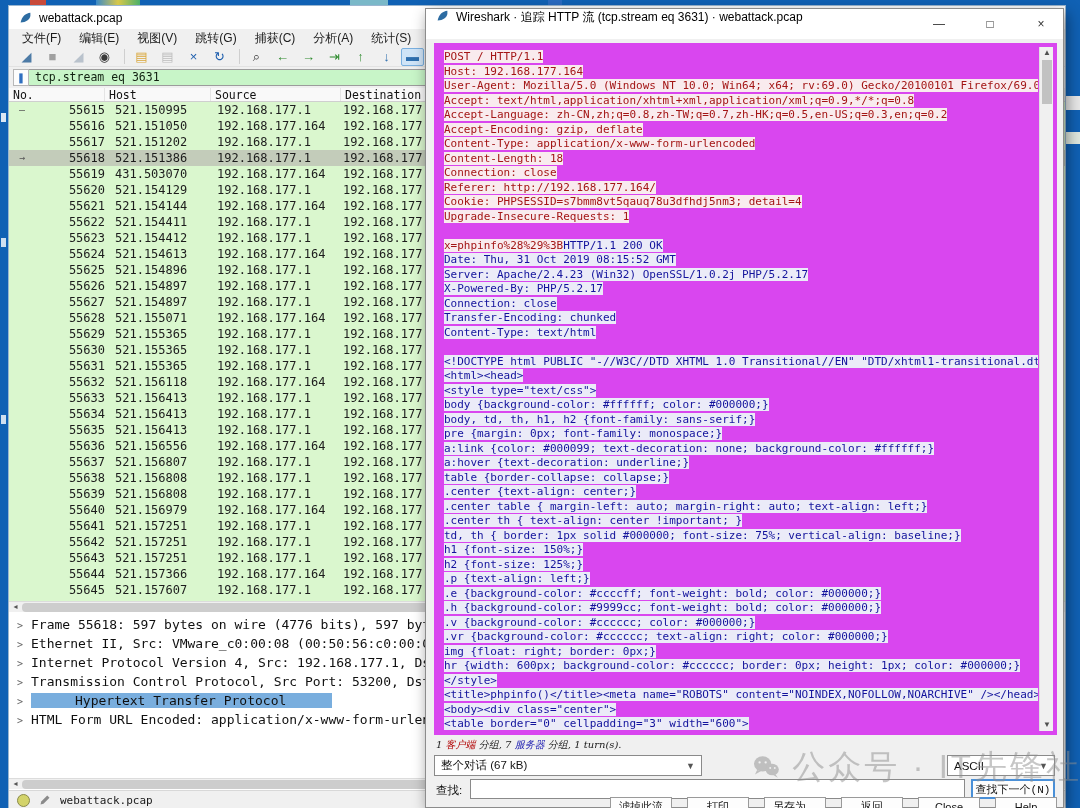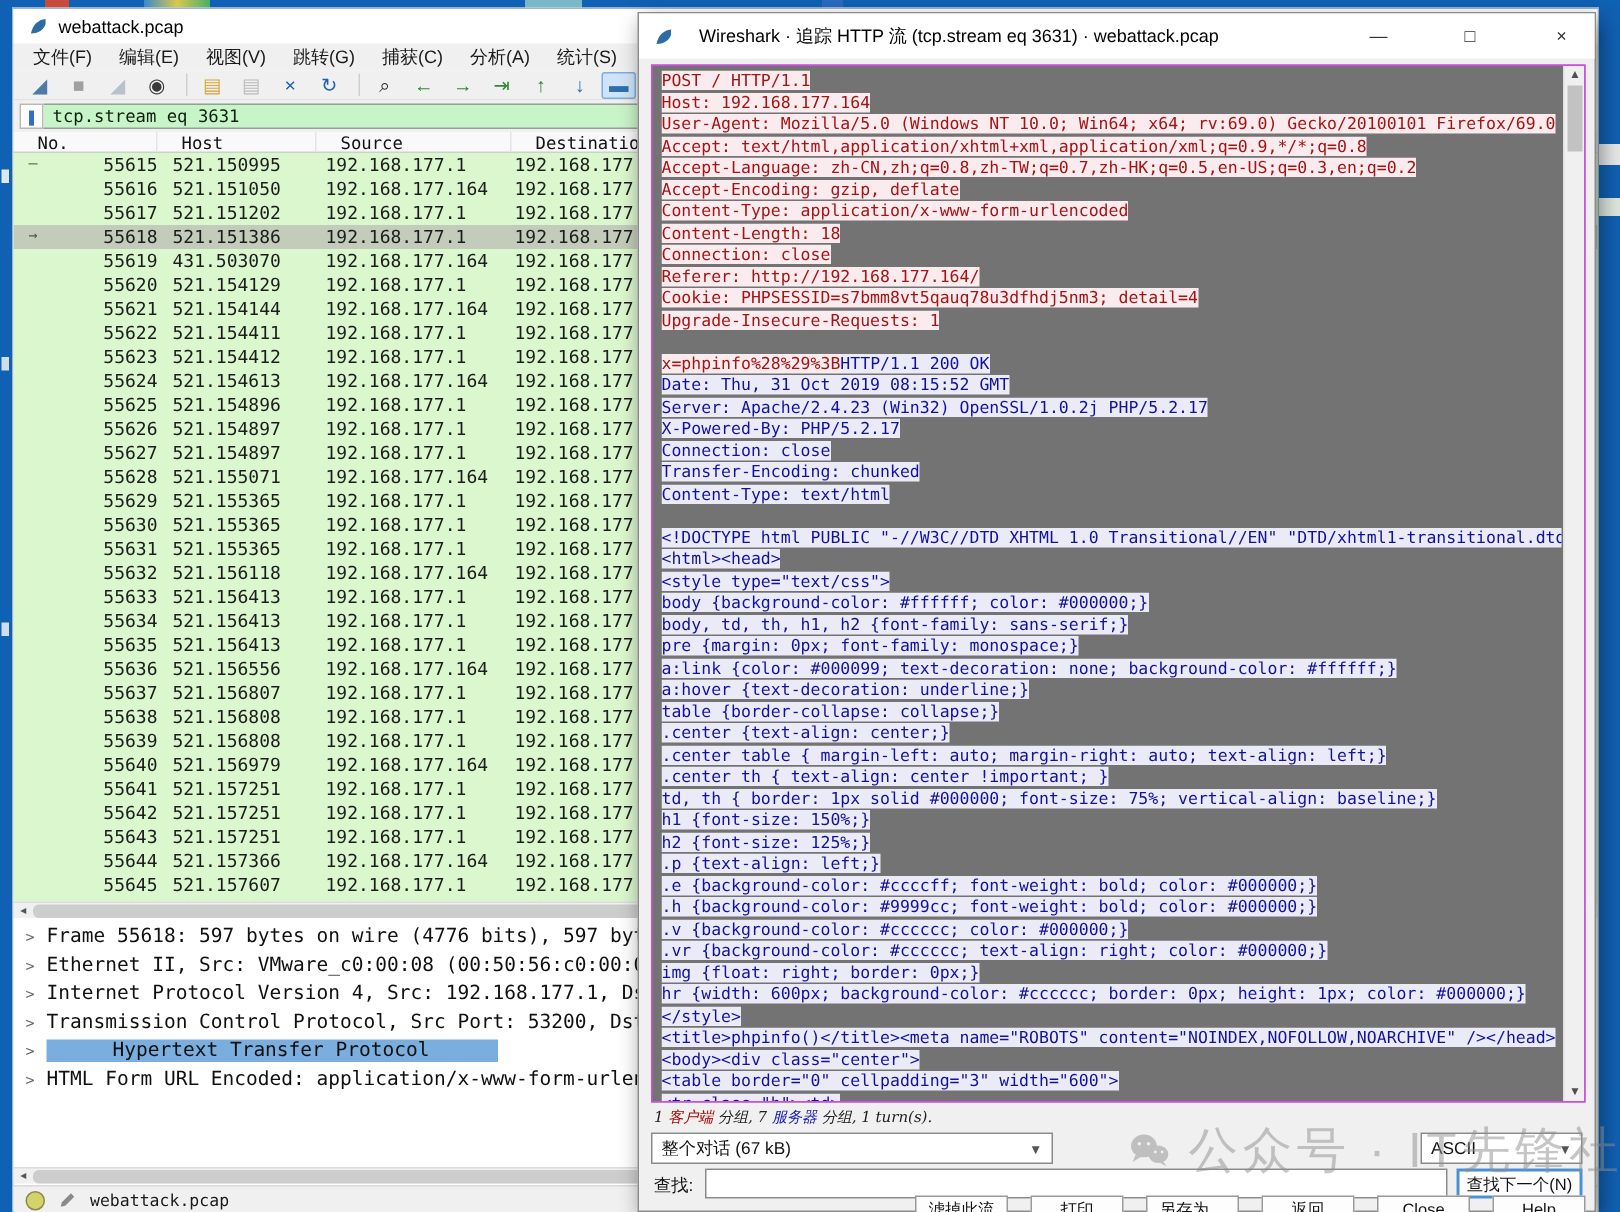--- a/index.html
+++ b/index.html
@@ -27,21 +27,21 @@
   .filterbar { position:absolute; left:0; top:61px; right:0; height:21px; background:#f0f0f0;
         display:flex; align-items:center; padding:1px 4px; }
   .filter-bookmark { width:16px; height:17px; display:flex; align-items:center; justify-content:center;
         background:#fdfdfd; border:1px solid #b8b8b8; color:#2f6fc0; font-size:10px; }
   .filter-input { flex:1; height:17px; background:#c8f5c8; border:1px solid #9c9c9c; border-left:none;
         font-family:"DejaVu Sans Mono",monospace; font-size:11.5px; color:#102010; padding-left:6px;
         line-height:15px; }
   .pheader { position:absolute; left:0; top:82px; right:0; height:14px; background:#f9f9f9;
         border-bottom:1px solid #cfcfcf; display:flex; font-family:"DejaVu Sans Mono",monospace;
         font-size:11.5px; color:#111; }
-  .ph-c { border-right:1px solid #e4e4e4; padding-left:16px; line-height:14px; }
+  .ph-c { border-right:1px solid #e4e4e4; padding-left:4px; line-height:14px; }
   .ph-no { width:96px; } .ph-time { width:106px; } .ph-src { width:130px; } .ph-dst { flex:1; }
   .plist { position:absolute; left:0; top:96px; right:0; height:499px; overflow:hidden;
         font-family:"DejaVu Sans Mono",monospace; font-size:12px; color:#1c1c1c; background:#daf7ce; }
   .prow { display:flex; height:16px; line-height:16px; background:#daf7ce; }
   .prow.sel { background:#c3ccba; }
   .pg { width:26px; text-align:center; color:#555; font-size:10px; }
   .p-no { width:70px; text-align:right; }
   .p-time { width:100px; padding-left:10px; }
   .p-src { width:124px; padding-left:12px; }
   .p-dst { flex:1; padding-left:14px; }
@@ -57,26 +57,26 @@
   .drow.sel .txt { background:#79aede; padding-right:46px;padding-left:44px; }
   .statusbar { position:absolute; left:0; top:784px; right:0; height:19px; background:#f0f0f0;
         border-top:1px solid #d8d8d8; display:flex; align-items:center; gap:9px; padding-left:8px; }
   .expert-dot { width:13px; height:13px; border-radius:50%; background:#d3d36a; border:1px solid #8a8a4a; }
   .status-file { font-size:11px; color:#1a1a1a; font-family:"DejaVu Sans Mono",monospace; }
 
   
   .dlg { position:absolute; left:425px; top:8px; width:639px; height:800px; background:#f0f0f0;
         border:1px solid #8c8c8c; box-shadow:3px 5px 14px rgba(0,0,0,.45); }
   .dlg-titlebar { position:absolute; left:0; top:0; right:0; height:30px; background:#fff;
-        display:flex; align-items:center; padding-left:10px; gap:17px; }
+        display:flex; align-items:flex-start; padding-left:10px; gap:7px; }
   .dlg-title { font-size:12px; color:#000; flex:1; }
   .capbtn { width:44px; height:30px; display:flex; align-items:center; justify-content:center;
         font-size:12px; color:#333; }
-  .stream { position:absolute; left:8px; top:34px; width:623px; height:692px; background:#737373;
-        border:1px solid #d946ef; overflow:hidden; }
+  .stream { position:absolute; left:8px; top:34px; width:623px; height:692px; background:#d946ef;
+        border:4px solid #d946ef; overflow:hidden; }
   .stream-lines { position:absolute; left:0; top:3px; right:15px; bottom:0; padding-left:6px;
         font-family:"DejaVu Sans Mono",monospace; font-size:11px; line-height:14.5px; white-space:pre; }
   .sline { height:14.5px; overflow:hidden; }
   .sline span.req { color:#a31515; background:#f9ebee; }
   .sline span.res { color:#12129c; background:#ebebf8; }
   .vsb { position:absolute; right:0; top:0; width:14px; bottom:0; background:#f0f0f0;
         border-left:1px solid #e0e0e0; }
   .vsb .a { position:absolute; left:0; width:14px; height:12px; color:#505050; font-size:8px;
         text-align:center; line-height:12px; }
   .vsb .a.up { top:0; } .vsb .a.dn { bottom:0; }
@@ -91,21 +91,21 @@
   .conv-combo { position:absolute; left:0; top:0; width:268px; }
   .sda-label { position:absolute; right:135px; top:4px; font-size:10.5px; color:#111;
         font-family:"DejaVu Sans Mono",monospace;margin-top:22px; }
   .sda-combo { position:absolute; right:0; top:0; width:108px; }
   .ctl-row2 { position:absolute; left:8px; right:8px; top:770px; height:21px; }
   .find-label { position:absolute; left:2px; top:4px; font-size:11.5px; color:#111; }
   .find-input { position:absolute; left:36px; right:90px; top:0; height:20px; background:#fff;
         border:1px solid #8a8a8a; font-size:11px; padding:0 4px; }
   .find-next-btn { position:absolute; right:0; top:0; width:84px; height:20px; background:#fdfdfd;
         border:2px solid #4a90d8; font-size:11px; color:#111; display:flex; align-items:center;
-        justify-content:center; }
+        justify-content:center;font-family:Liberation Mono, monospace; }
   .btnrow { position:absolute; left:0; right:6px; top:788px; height:19px; display:flex;
         justify-content:flex-end; gap:15px; }
   .dbtn { min-width:62px; height:19px; background:#fdfdfd; border:1px solid #9a9a9a; font-size:11px;
         color:#111; display:flex; align-items:center; justify-content:center; padding:0 6px; }
 
   
   .watermark { position:absolute; left:752px; top:732px; width:330px; height:70px; z-index:60;
         display:flex; align-items:center; gap:12px; opacity:.5; pointer-events:none; }
   .wm-text { font-size:33px; color:#8f8f8f; letter-spacing:3px; white-space:nowrap; }
 

